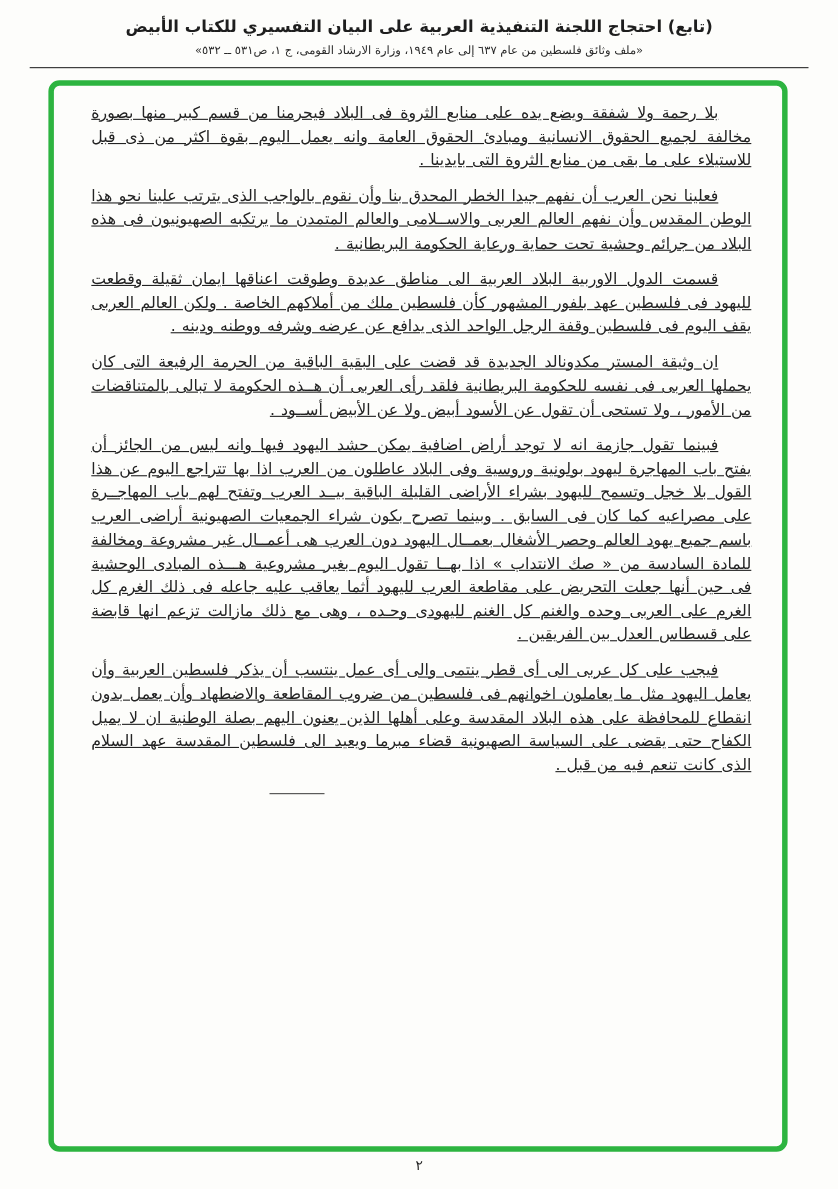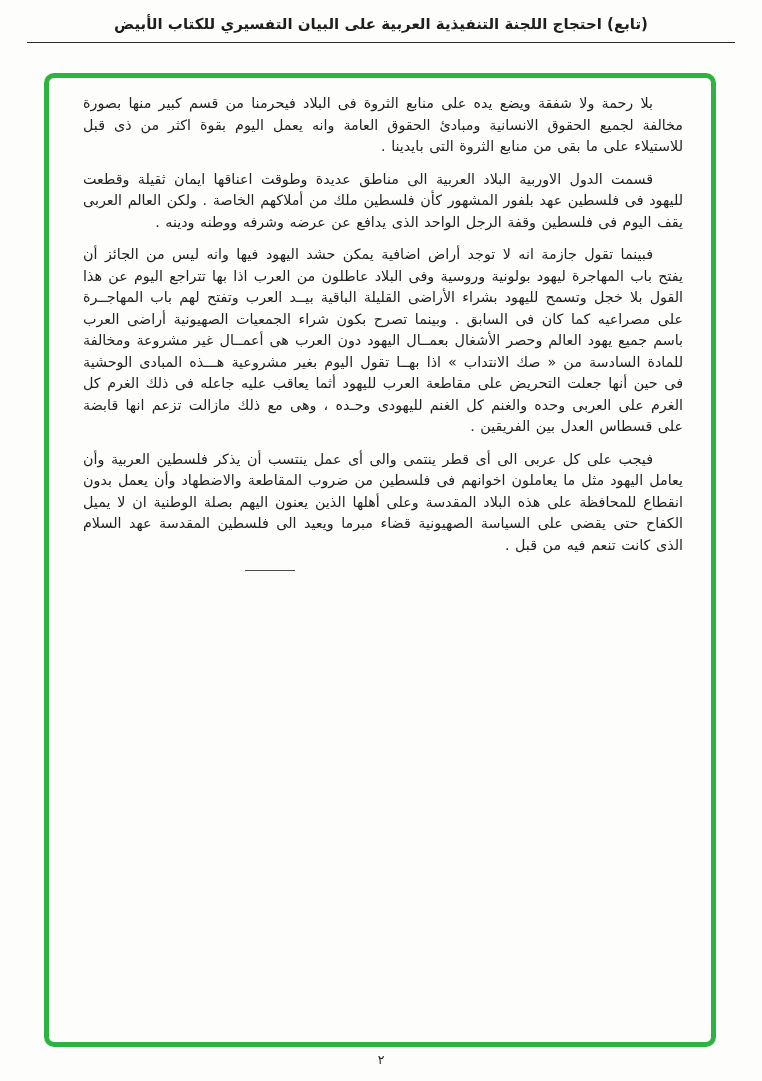--- a/index.html
+++ b/index.html
@@ -53,20 +53,21 @@
     background: #fdfdfb;
   }
   .paragraphs p {
     margin: 0 0 11px 0;
     font-size: 14.3px;
     line-height: 21.5px;
     text-align: justify;
     text-indent: 30px;
     word-spacing: 1px;
     color: #222;
+    text-decoration: underline;
   }
   .paragraphs p:last-child {
     margin-bottom: 13px;
   }
   .end-divider {
     width: 50px;
     height: 0;
     border-top: 1.3px solid #4a4a4a;
     margin-top: 14px;
     margin-right: 388px;
@@ -80,27 +81,30 @@
     color: #222;
   }
 </style>
 </head>
 <body>
 
 <div>
 
   <header class="doc-header">
     <div class="doc-title">(تابع) احتجاج اللجنة التنفيذية العربية على البيان التفسيري للكتاب الأبيض</div>
+    <div class="doc-source">«ملف وثائق فلسطين من عام ٦٣٧ إلى عام ١٩٤٩، وزارة الارشاد القومى، ج ١، ص٥٣١ ــ ٥٣٢»</div>
     <div class="header-rule"></div>
   </header>
 
   <main class="content-frame">
     <div class="paragraphs" id="paragraphs">
         <p>بلا رحمة ولا شفقة ويضع يده على منابع الثروة فى البلاد فيحرمنا من قسم كبير منها بصورة مخالفة لجميع الحقوق الانسانية ومبادئ الحقوق العامة وانه يعمل اليوم بقوة اكثر من ذى قبل للاستيلاء على ما بقى من منابع الثروة التى بايدينا .</p>
+        <p>فعلينا نحن العرب أن نفهم جيدا الخطر المحدق بنا وأن نقوم بالواجب الذى يترتب علينا نحو هذا الوطن المقدس وأن نفهم العالم العربى والاســلامى والعالم المتمدن ما يرتكبه الصهيونيون فى هذه البلاد من جرائم وحشية تحت حماية ورعاية الحكومة البريطانية .</p>
         <p>قسمت الدول الاوربية البلاد العربية الى مناطق عديدة وطوقت اعناقها ايمان ثقيلة وقطعت لليهود فى فلسطين عهد بلفور المشهور كأن فلسطين ملك من أملاكهم الخاصة . ولكن العالم العربى يقف اليوم فى فلسطين وقفة الرجل الواحد الذى يدافع عن عرضه وشرفه ووطنه ودينه .</p>
+        <p>ان وثيقة المستر مكدونالد الجديدة قد قضت على البقية الباقية من الحرمة الرفيعة التى كان يحملها العربى فى نفسه للحكومة البريطانية فلقد رأى العربى أن هــذه الحكومة لا تبالى بالمتناقضات من الأمور ، ولا تستحى أن تقول عن الأسود أبيض ولا عن الأبيض أســود .</p>
         <p>فبينما تقول جازمة انه لا توجد أراض اضافية يمكن حشد اليهود فيها وانه ليس من الجائز أن يفتح باب المهاجرة ليهود بولونية وروسية وفى البلاد عاطلون من العرب اذا بها تتراجع اليوم عن هذا القول بلا خجل وتسمح لليهود بشراء الأراضى القليلة الباقية بيــد العرب وتفتح لهم باب المهاجــرة على مصراعيه كما كان فى السابق . وبينما تصرح بكون شراء الجمعيات الصهيونية أراضى العرب باسم جميع يهود العالم وحصر الأشغال بعمــال اليهود دون العرب هى أعمــال غير مشروعة ومخالفة للمادة السادسة من « صك الانتداب » اذا بهــا تقول اليوم بغير مشروعية هـــذه المبادى الوحشية فى حين أنها جعلت التحريض على مقاطعة العرب لليهود أثما يعاقب عليه جاعله فى ذلك الغرم كل الغرم على العربى وحده والغنم كل الغنم لليهودى وحـده ، وهى مع ذلك مازالت تزعم انها قابضة على قسطاس العدل بين الفريقين .</p>
         <p>فيجب على كل عربى الى أى قطر ينتمى والى أى عمل ينتسب أن يذكر فلسطين العربية وأن يعامل اليهود مثل ما يعاملون اخوانهم فى فلسطين من ضروب المقاطعة والاضطهاد وأن يعمل بدون انقطاع للمحافظة على هذه البلاد المقدسة وعلى أهلها الذين يعنون اليهم بصلة الوطنية ان لا يميل الكفاح حتى يقضى على السياسة الصهيونية قضاء مبرما ويعيد الى فلسطين المقدسة عهد السلام الذى كانت تنعم فيه من قبل .</p>
       </div>
     <div class="end-divider"></div>
   </main>
 
   <div class="page-number">٢</div>
 
 </div>
 

